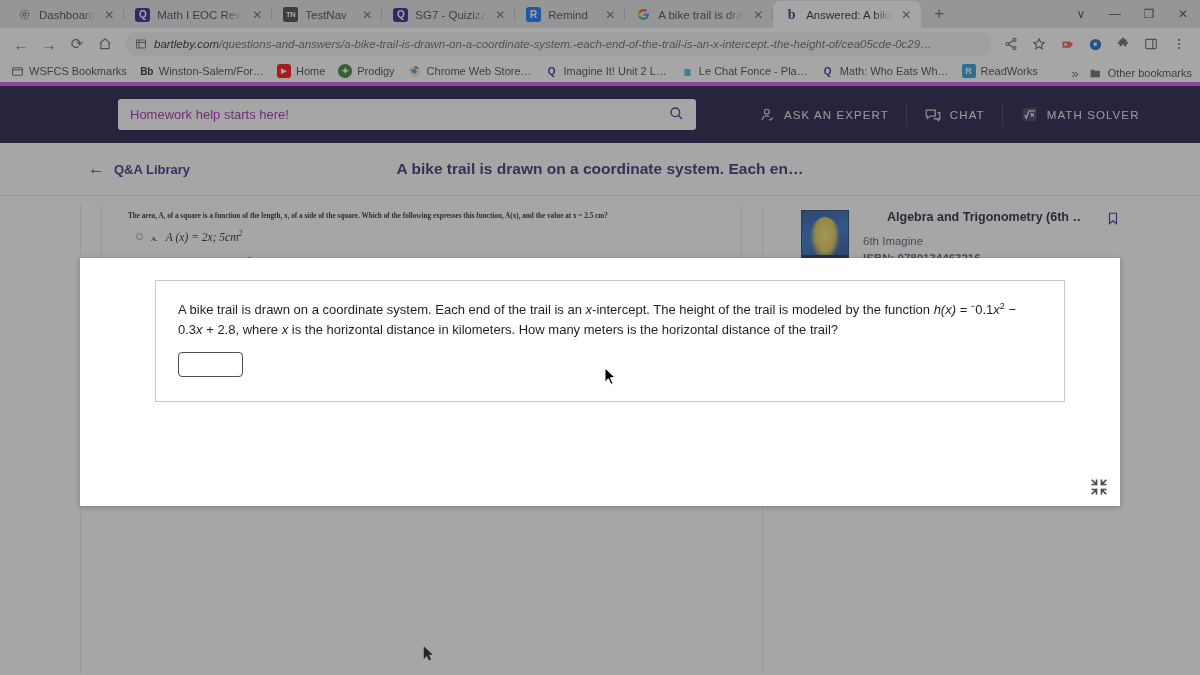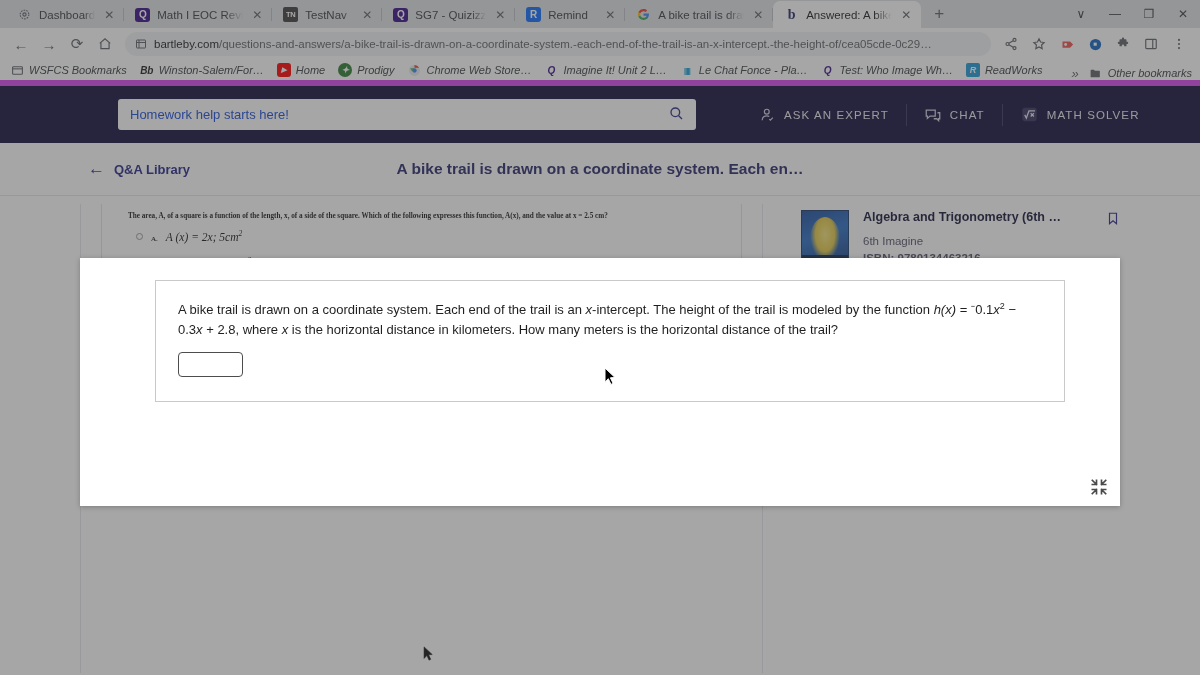--- a/index.html
+++ b/index.html
@@ -109,20 +109,21 @@
     flex: 1 1 auto;
     height: 24px;
     background: #f1f3f4;
     border-radius: 12px;
     display: flex;
     align-items: center;
     padding: 0 10px;
     gap: 7px;
     margin: 0 5px;
     overflow: hidden;
+    font-style: italic;
   }
   .omnibox .urltext {
     font-size: 11.5px;
     color: #5f6368;
     white-space: nowrap;
     overflow: hidden;
     flex: 1 1 auto;
   }
   .omnibox .urltext b { color: #202124; font-weight: 400; }
   .omni-icon { color:#5f6368; font-size:11px; display:flex;align-items:center; }
@@ -136,23 +137,22 @@
   }
 
   
   .bookmarks {
     height: 26px;
     background: #ffffff;
     display: flex;
     align-items: center;
     padding: 0 10px;
     gap: 13px;
-    border-bottom: 6px solid #d946ef;
+    border-bottom: 4px solid #d946ef;
     position: relative;
-    font-style: italic;
   }
   .bm {
     display: flex; align-items: center; gap: 5px;
     font-size: 11px; color: #3c4043;
     white-space: nowrap;
   }
   .bm-ic {
     width: 14px; height: 14px;
     display:flex;align-items:center;justify-content:center;
     font-size: 10px; font-weight: bold;
@@ -178,21 +178,21 @@
     width: 578px;
     height: 31px;
     margin-left: 104px;
     background: #ffffff;
     border-radius: 3px;
     display: flex;
     align-items: center;
     padding: 0 12px;
     justify-content: space-between;
   }
-  .bsearch .ph { font-size: 13px; color: #1d4ed8; }
+  .bsearch .ph { font-size: 13px; color: #a21caf; }
   .bsearch .mag { color: #2a2a8c; font-size: 15px; }
   .hdr-actions {
     display: flex; align-items: center;
     margin-left: 46px;
     gap: 0;
   }
   .hdr-act {
     display: flex; align-items: center; gap: 8px;
     color: #e8e8f0;
     font-size: 11.5px;
@@ -315,21 +315,21 @@
     border-radius: 50% 50% 45% 45%;
   }
   .book-cover:after {
     content:"";
     position:absolute; left:0; bottom:0; width:100%; height:16px;
     background: linear-gradient(#0e2a52,#07172f);
   }
   .book-meta { flex: 1 1 auto; min-width:0; }
   .book-title {
     font-size: 12.5px; font-weight: bold; color: #16163a;
-    display:flex; align-items:flex-start; justify-content:space-between; gap:24px;
+    display:flex; align-items:flex-start; justify-content:space-between; gap:24px;margin-left:24px;
   }
   .book-title span.t { flex:1 1 auto; white-space:nowrap; overflow:hidden; }
   .bookmark-ic { color:#2a2a8c; font-size:14px; flex:0 0 auto; }
   .book-ed { font-size: 11.5px; color: #55556b; margin-top: 5px; }
   .book-isbn { font-size: 11.5px; color: #55556b; margin-top: 5px; font-weight:bold;}
 
   .promo-card {
     margin-top: 36px;
     border: 1px solid #e0e0ea;
     border-top: 5px solid #c9a227;
@@ -575,21 +575,21 @@
     <div class="bm">
       <span class="bm-ic" style="color:#38108a;">Q</span>
       <span>Imagine It! Unit 2 L…</span>
     </div>
     <div class="bm">
       <span class="bm-ic" style="color:#1ba0d7;font-size:8px;letter-spacing:-1px;">|||||</span>
       <span>Le Chat Fonce - Pla…</span>
     </div>
     <div class="bm">
       <span class="bm-ic" style="color:#38108a;">Q</span>
-      <span>Test: Who Image Wh…</span>
+      <span>Math: Who Eats Wh…</span>
     </div>
     <div class="bm">
       <span class="bm-ic" style="background:#1e9ad6;color:#fff;border-radius:2px;font-size:9px;">R</span>
       <span>ReadWorks</span>
     </div>
 
     <div class="bm-right">
       <span class="bm" style="font-size:13px;color:#5f6368;">»</span>
       <span class="bm">
         <span class="bm-ic">

